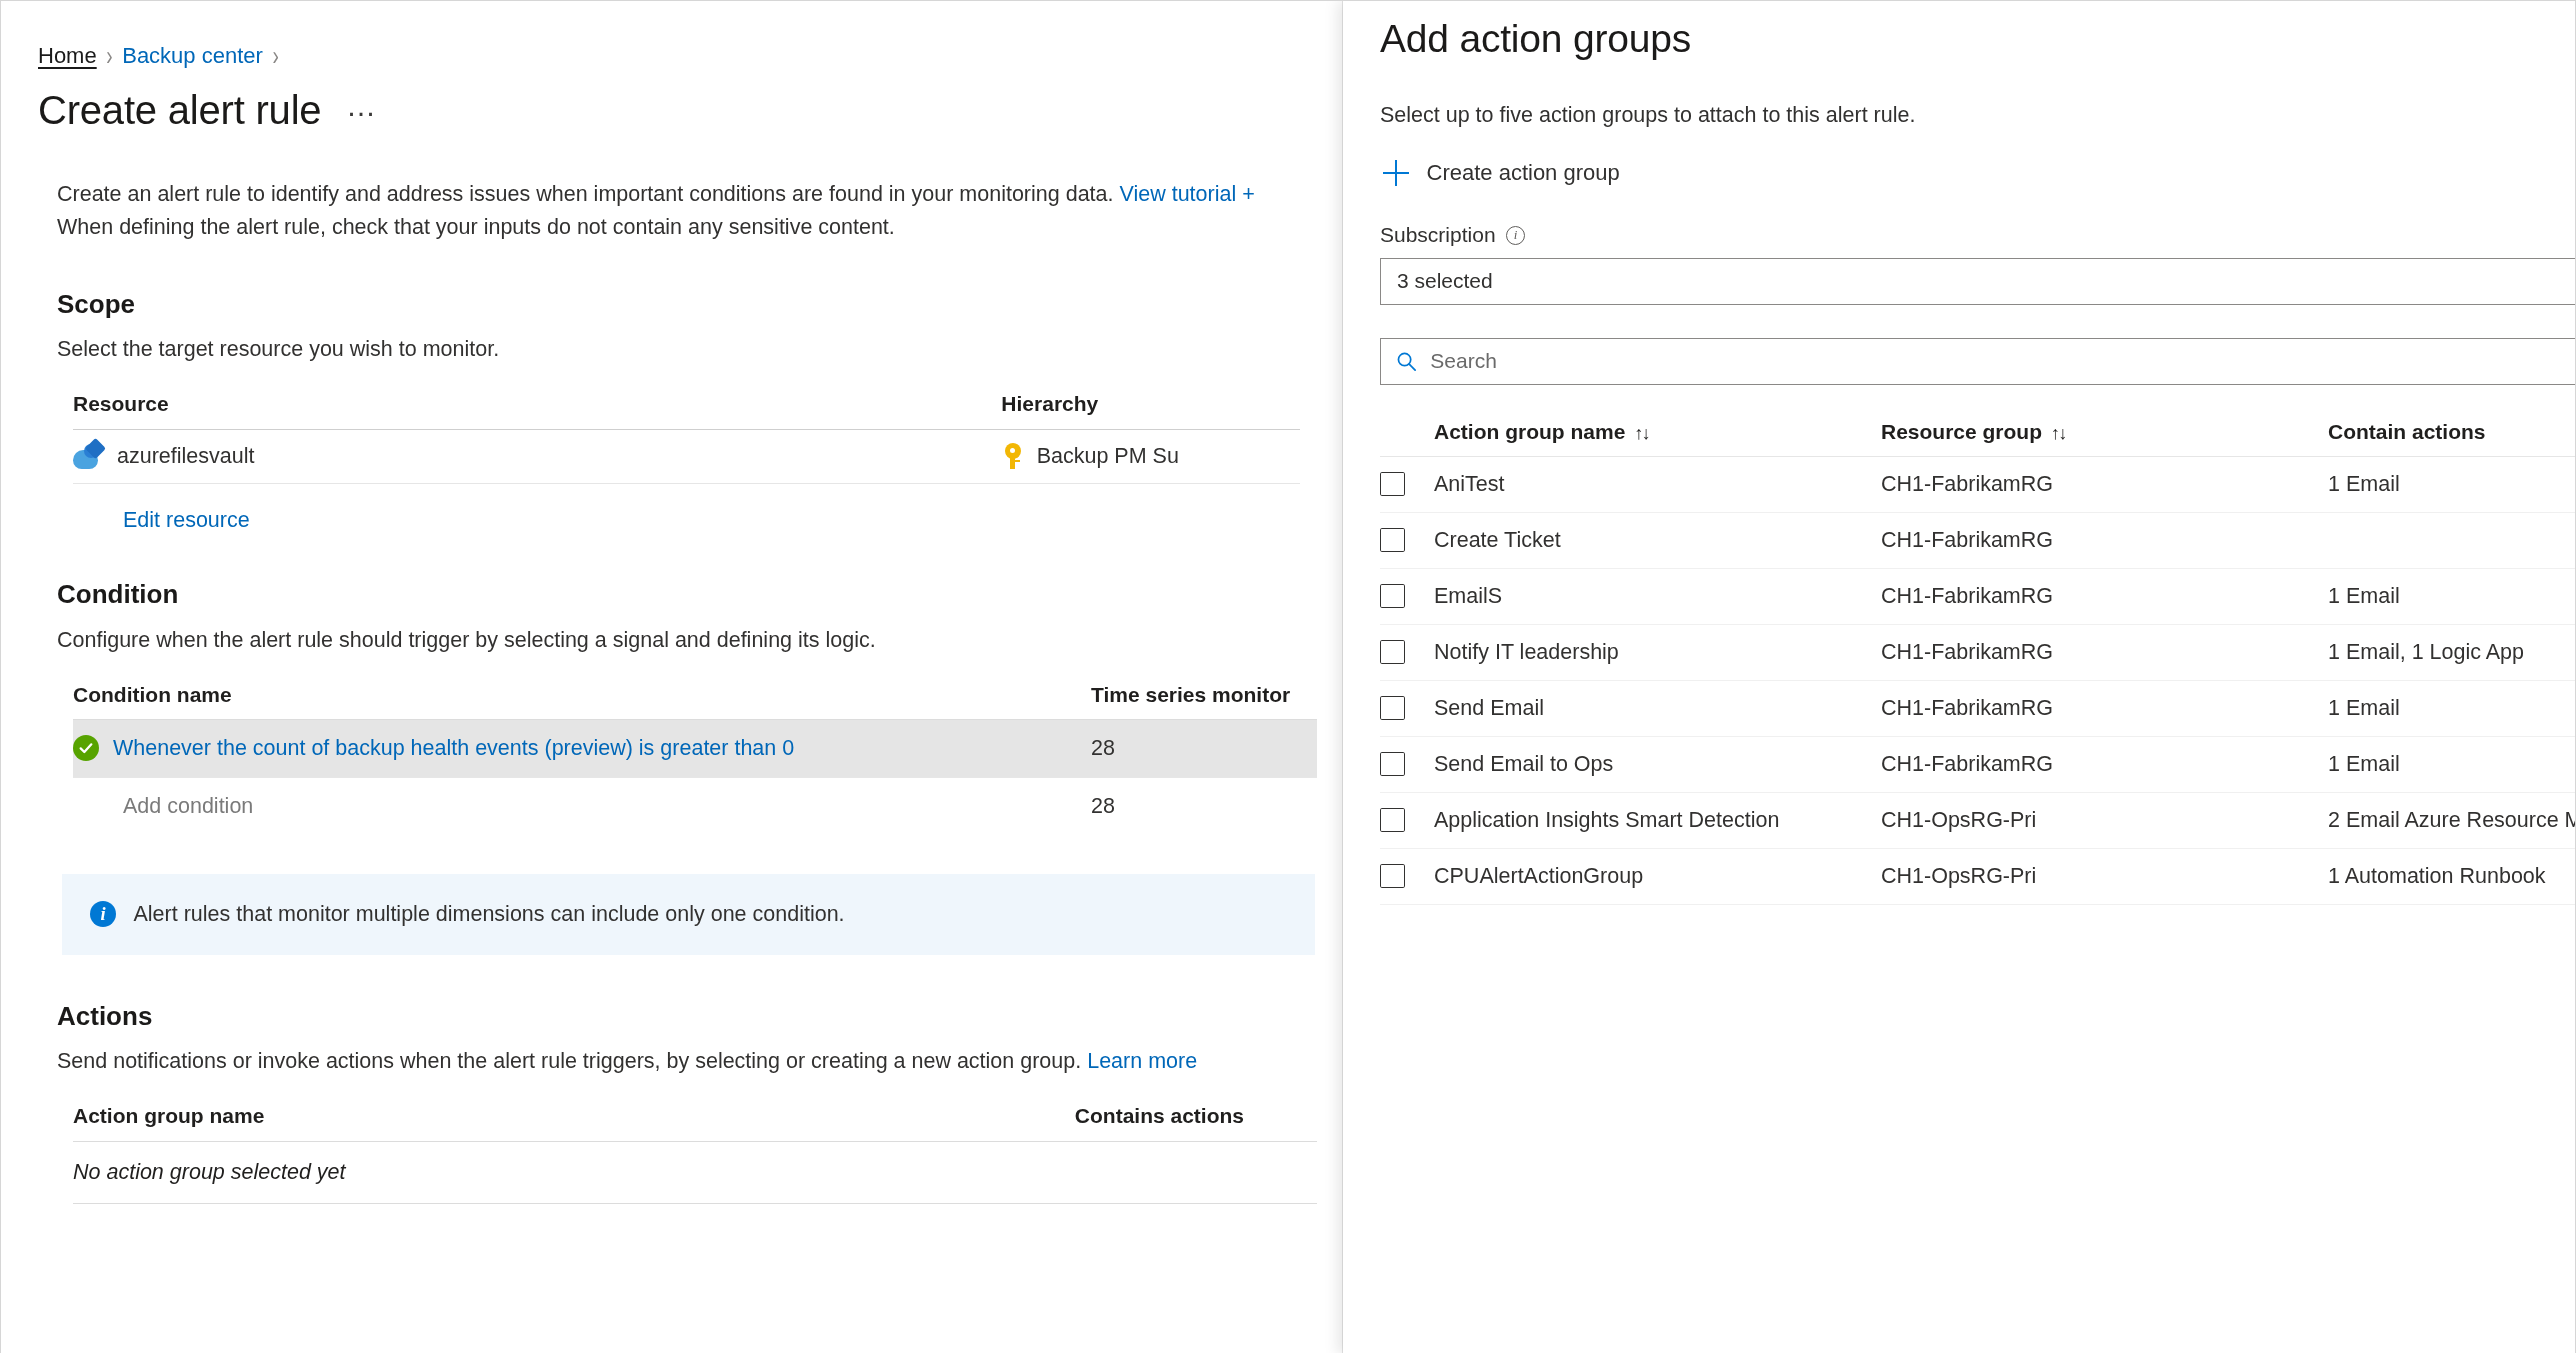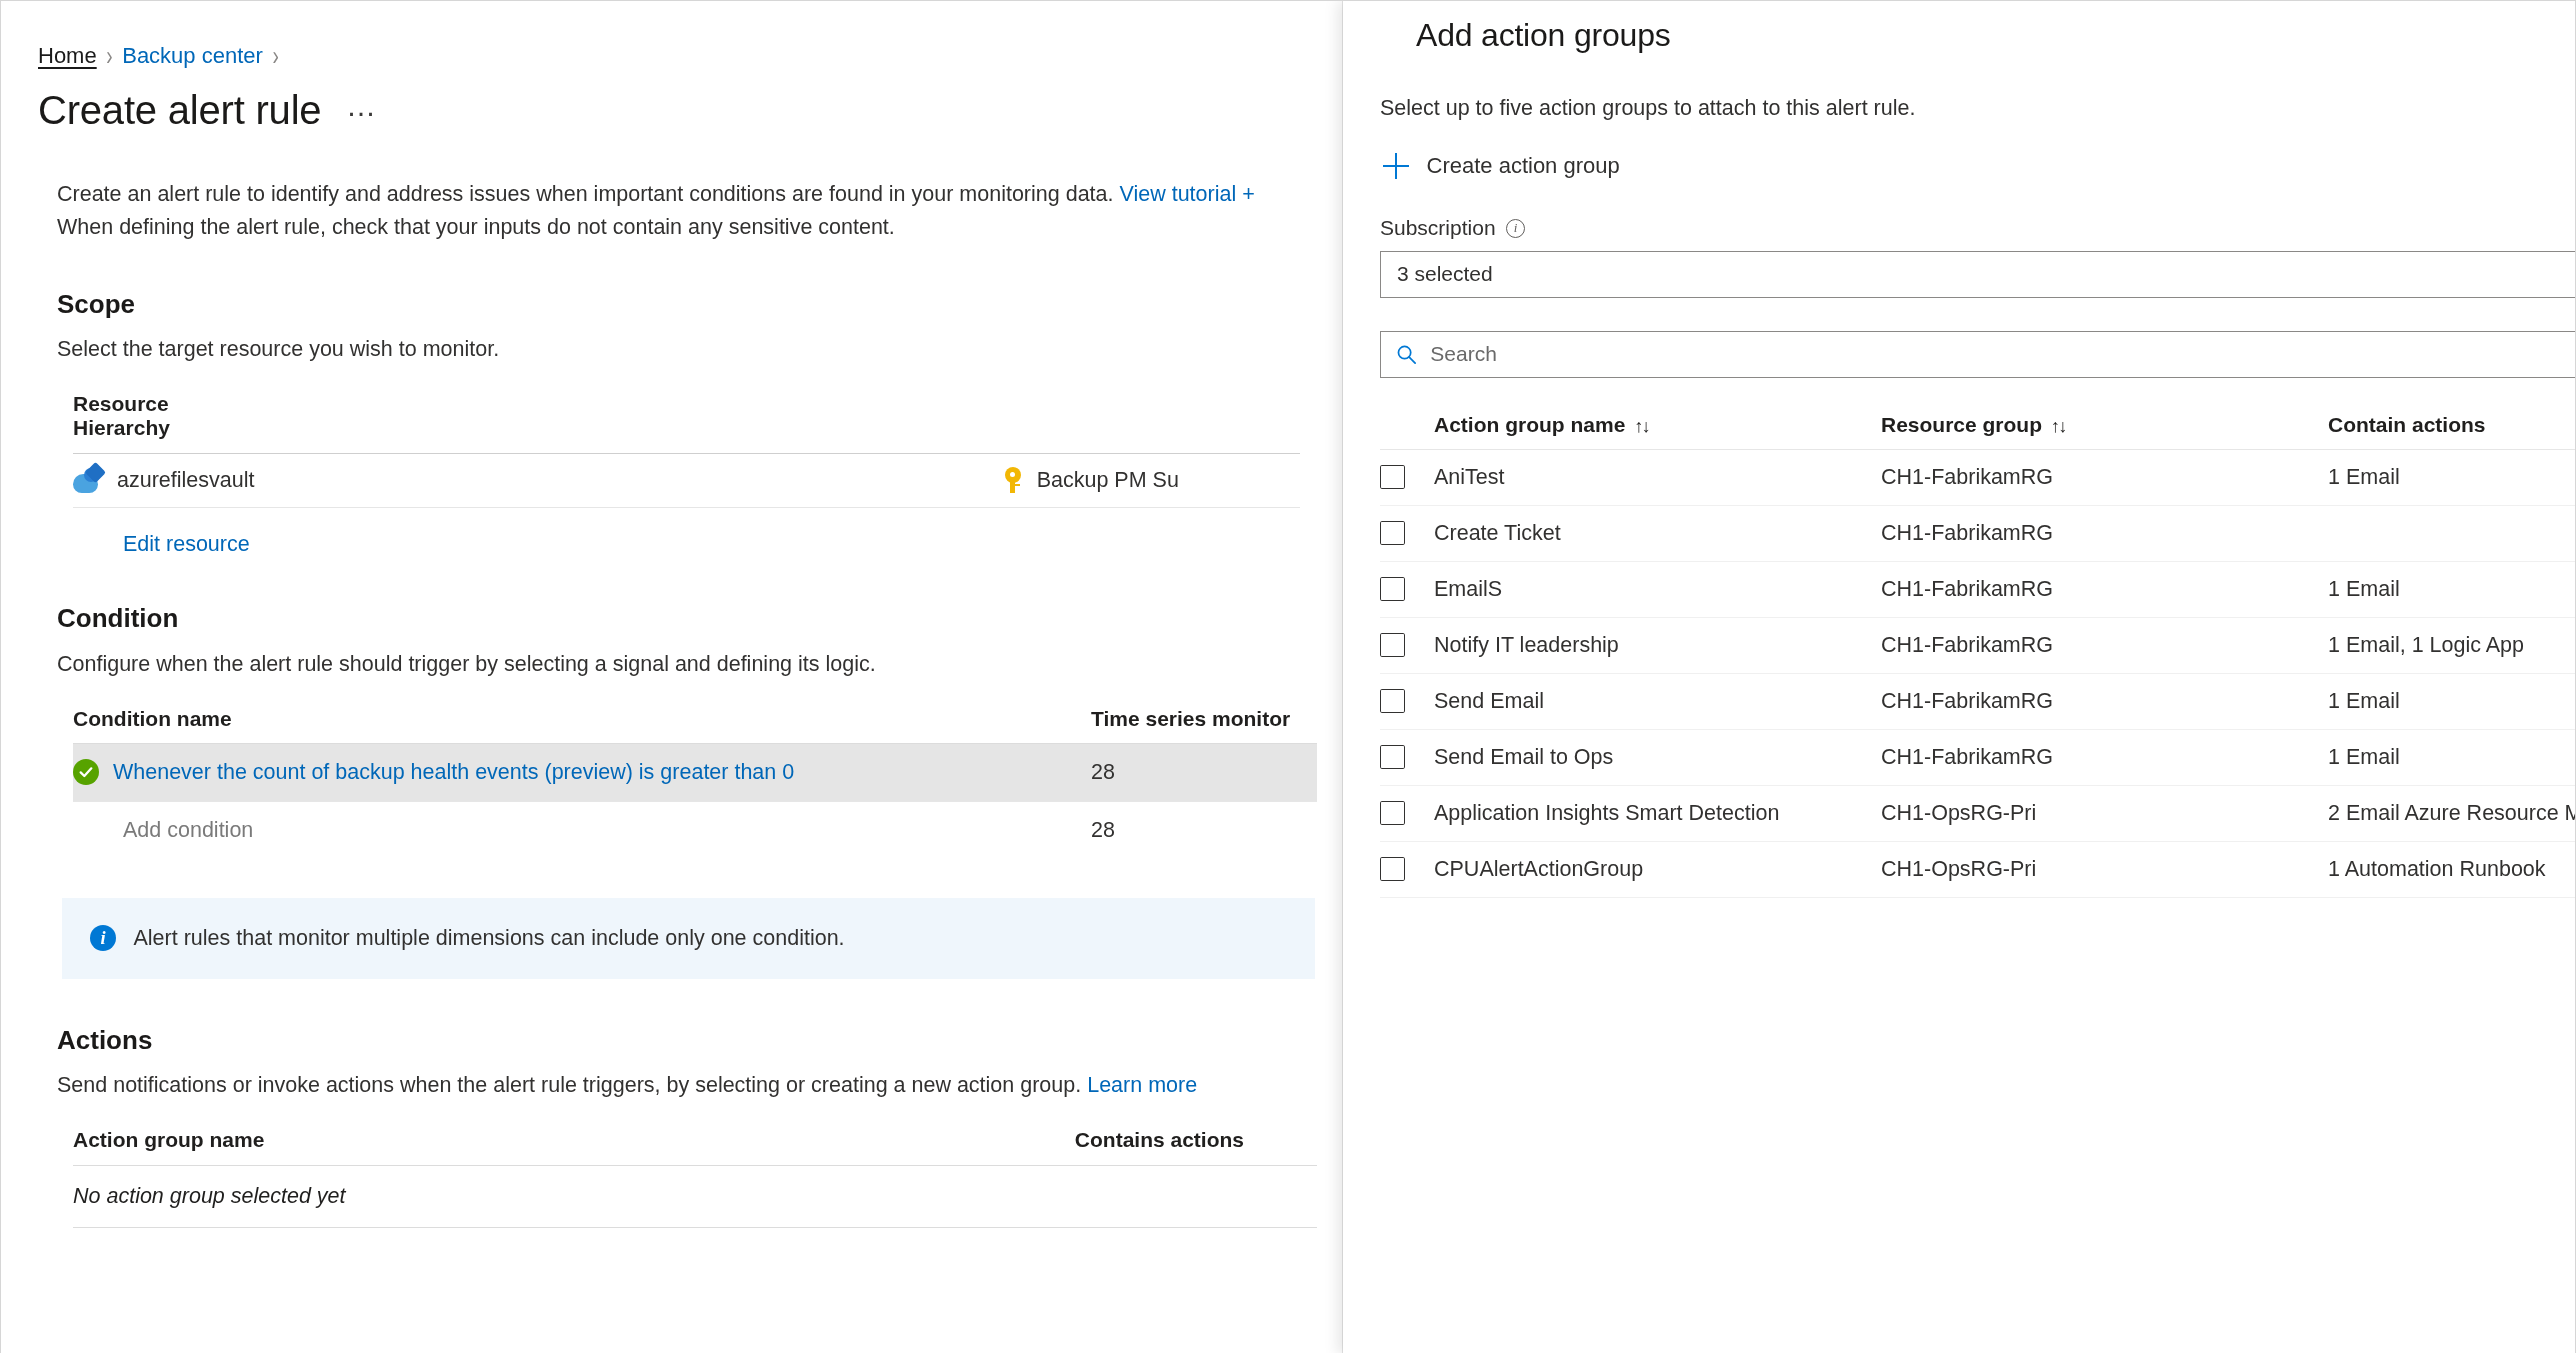--- a/index.html
+++ b/index.html
@@ -74,21 +74,20 @@
     font-size: 21.5px; color: #323130;
     padding: 17.5px 0 0 56px;
   }
 
   
   .tbl { margin: 30px 0 0 72px; width: 1227px; }
   .tbl .thead {
     display: flex; font-size: 21px; font-weight: 600; color: #201f1e;
     padding: 0 0 12.3px 0;
     border-bottom: 0.9px solid #cfcfcf;
-    flex-direction: column;
   }
   .tbl .trow {
     display: flex; align-items: center;
     font-size: 21.5px; color: #323130;
     height: 54px;
     border-bottom: 0.9px solid #e6e6e6;
   }
   .c-resource { width: 1088px; display: flex; align-items: center; gap: 14px; }
   .c-hier { width: 350px; display: flex; align-items: center; gap: 12.3px; }
 
@@ -172,22 +171,22 @@
   
   .panel {
     position: absolute;
     left: 1342px; top: 0;
     width: 1232px; height: 1354px;
     background: #ffffff;
     box-shadow: -5.3px 0 14px rgba(0,0,0,0.10);
     overflow: hidden;
   }
   .panel-title {
-    font-size: 32px; font-weight: 400; color: #1b1a19;
-    padding: 16px 0 0 37px; letter-spacing: -0.2px; margin-left: 36px;
+    font-size: 39px; font-weight: 400; color: #1b1a19;
+    padding: 16px 0 0 37px; letter-spacing: -0.2px;
   }
   .panel-desc {
     font-size: 21.5px; color: #323130;
     padding: 42px 0 0 37px;
   }
   .create-ag {
     display:flex; align-items:center; gap: 17.5px;
     padding: 32px 0 0 40px; cursor: pointer;
   }
   .plus-ico {

